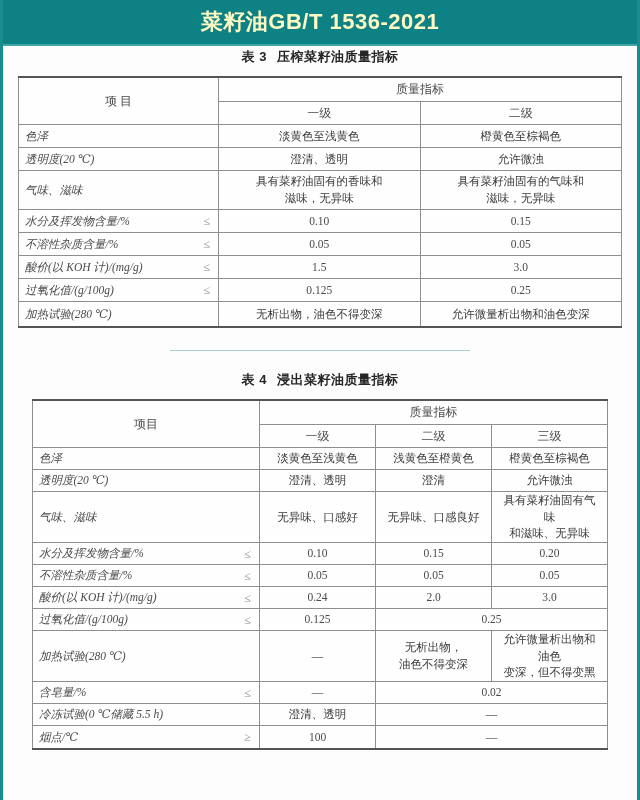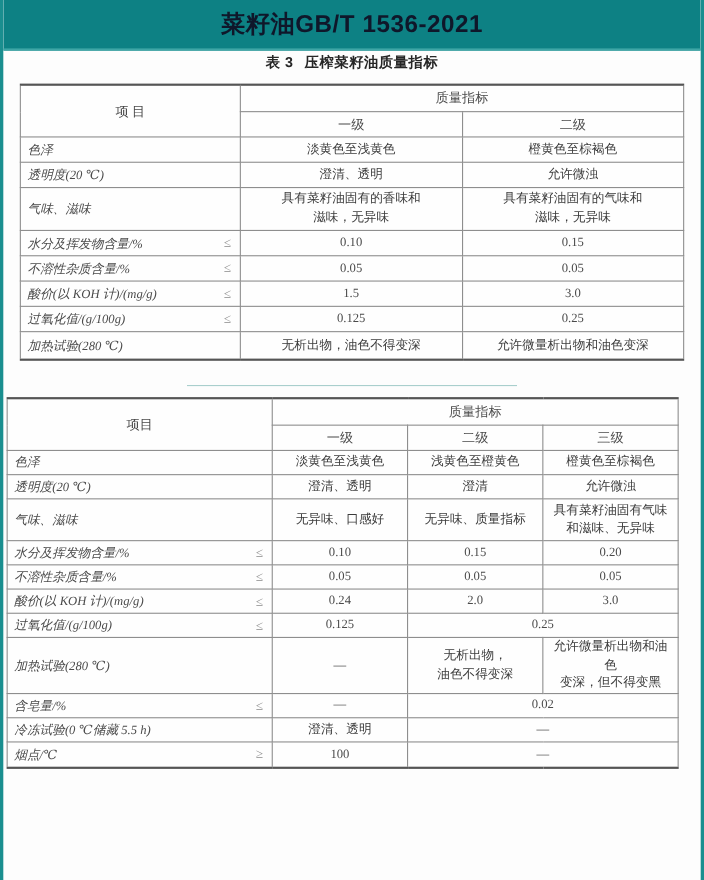--- a/index.html
+++ b/index.html
@@ -29,21 +29,21 @@
   
   #banner {
     height: 44px;
     background: #0d8184;
     border-bottom: 2px solid #3ea6a6;
     display: flex;
     align-items: center;
     justify-content: center;
   }
   #banner-title {
-    color: #0f172a;
+    color: #fef9c3;
     font-family: "Liberation Sans", "DejaVu Sans", sans-serif;
     font-weight: bold;
     font-size: 22px;
     letter-spacing: 0.5px;
     line-height: 1;
   }
 
   
   .table-caption {
     text-align: center;
@@ -107,21 +107,21 @@
   
   #cap3 { margin-top: 2px; }
   #t3wrap { margin-top: 10px; padding: 0 15px; }
   #divider {
     width: 300px;
     height: 1px;
     background: #a9cfcd;
     margin: 22px auto 0 auto;
   }
   #cap4 { margin-top: 20px; }
-  #t4wrap { margin-top: 10px; padding: 0 3px; }
+  #t4wrap { margin-top: 10px; padding: 0 29px; }
 </style>
 </head>
 <body>
 
 <div id="page">
 
   <div id="banner">
     <div id="banner-title">菜籽油GB/T 1536-2021</div>
   </div>
 
@@ -184,20 +184,23 @@
             <td class="item-cell outer-bottom" style="height: 24px;"><span>加热试验(280 ℃)</span></td>
             <td class="val strong outer-bottom">无析出物，油色不得变深</td>
             <td class="val strong outer-bottom">允许微量析出物和油色变深</td>
           </tr>
         </tbody>
     </table>
   </div>
 
   <div id="divider"></div>
 
+  <div id="cap4" class="table-caption">
+    <span class="caption-num">表 4</span><span>浸出菜籽油质量指标</span>
+  </div>
 
   <div id="t4wrap">
     <table class="oil-table" id="table4">
       <colgroup>
         <col style="width:241px">
         <col style="width:123px">
         <col style="width:123px">
         <col style="width:123px">
       </colgroup>
       <tbody id="t4body">
@@ -218,21 +221,21 @@
           </tr>
           <tr>
             <td class="item-cell" style="height: 21px;"><span>透明度(20 ℃)</span></td>
             <td class="val strong">澄清、透明</td>
             <td class="val strong">澄清</td>
             <td class="val strong">允许微浊</td>
           </tr>
           <tr>
             <td class="item-cell" style="height: 37px;"><span>气味、滋味</span></td>
             <td class="val strong">无异味、口感好</td>
-            <td class="val strong">无异味、质量指标</td>
+            <td class="val strong">无异味、口感良好</td>
             <td class="val strong">具有菜籽油固有气味<br>和滋味、无异味</td>
           </tr>
           <tr>
             <td class="item-cell" style="height: 21px;"><span>水分及挥发物含量/%</span><span class="op">≤</span></td>
             <td class="val">0.10</td>
             <td class="val">0.15</td>
             <td class="val">0.20</td>
           </tr>
           <tr>
             <td class="item-cell" style="height: 21px;"><span>不溶性杂质含量/%</span><span class="op">≤</span></td>

